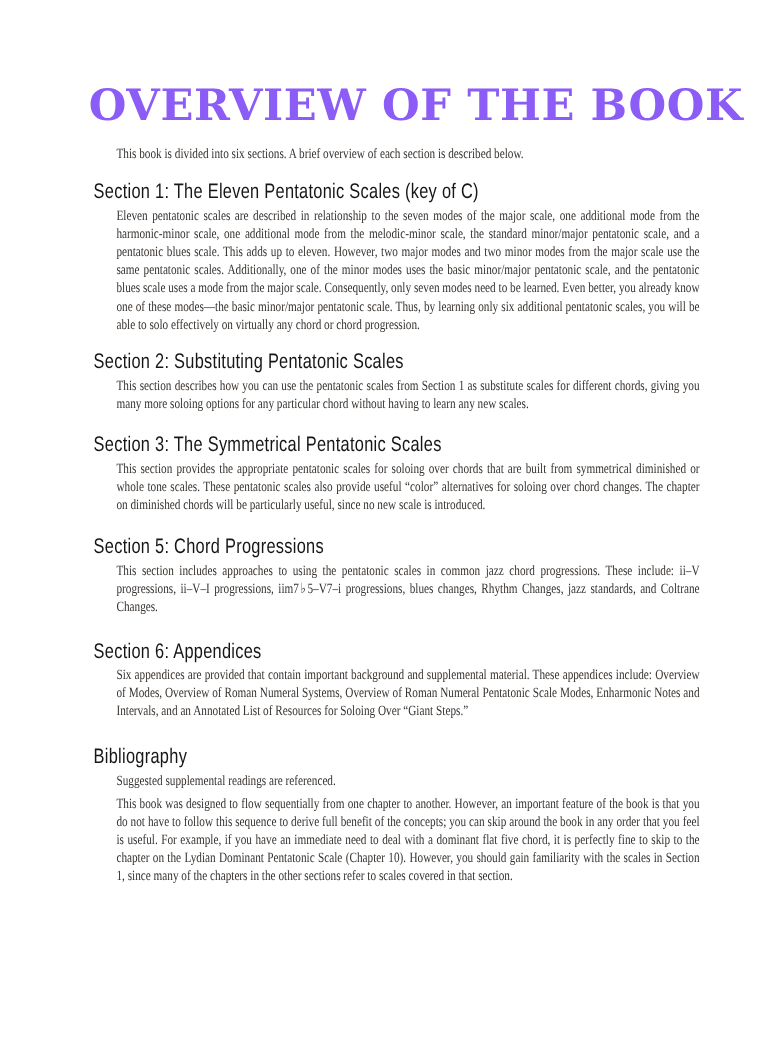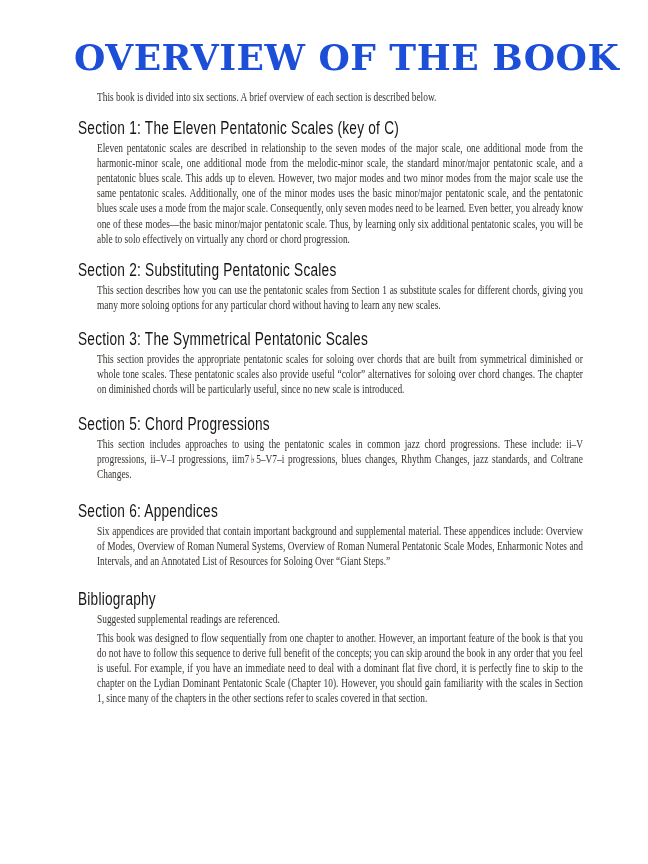--- a/index.html
+++ b/index.html
@@ -10,22 +10,22 @@
     background: #ffffff;
     overflow: hidden;
     font-family: "Liberation Serif", serif;
   }
   .title {
     font-family: "DejaVu Serif", serif;
     font-weight: 700;
     font-size: 36px;
     line-height: 34px;
     letter-spacing: 0.5px;
-    color: #1d4ed8;
-    margin: 40px 0 0 74px;
+    color: #8b5cf6;
+    margin: 71px 0 0 74px;
     white-space: nowrap;
   }
   .para {
     font-family: "Liberation Serif", serif;
     font-size: 11.8px;
     line-height: 15.1px;
     color: #37322e;
     text-align: justify;
     width: 612px;
     transform: scaleX(0.794);

